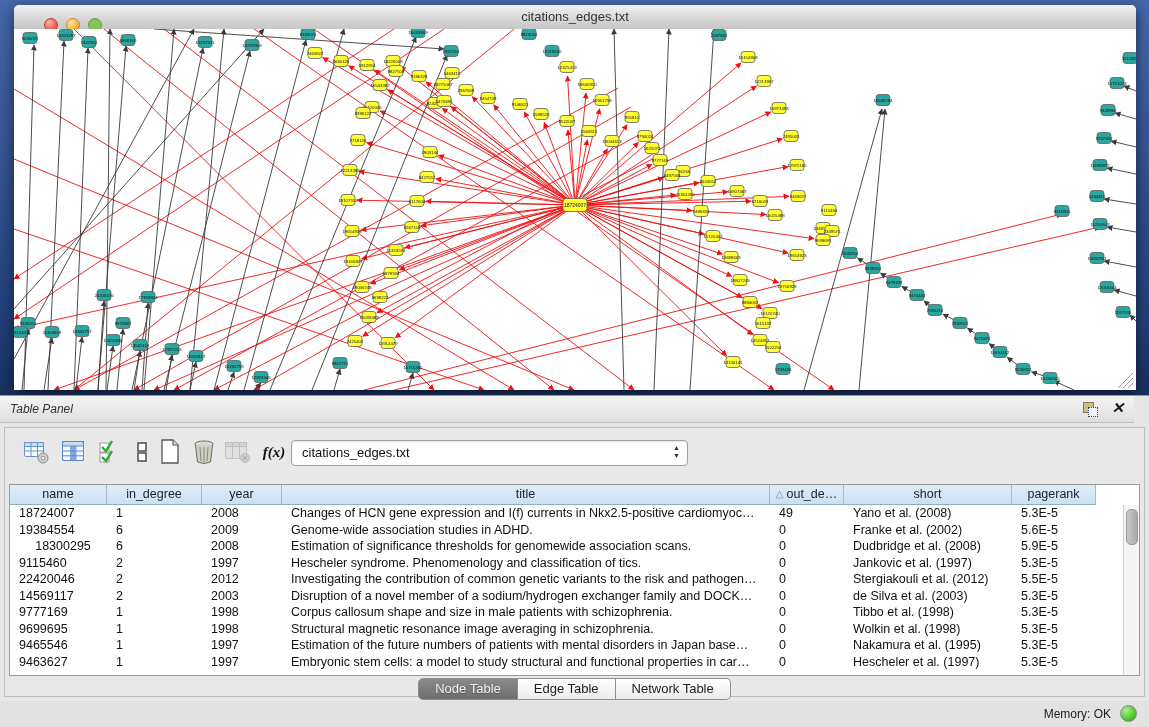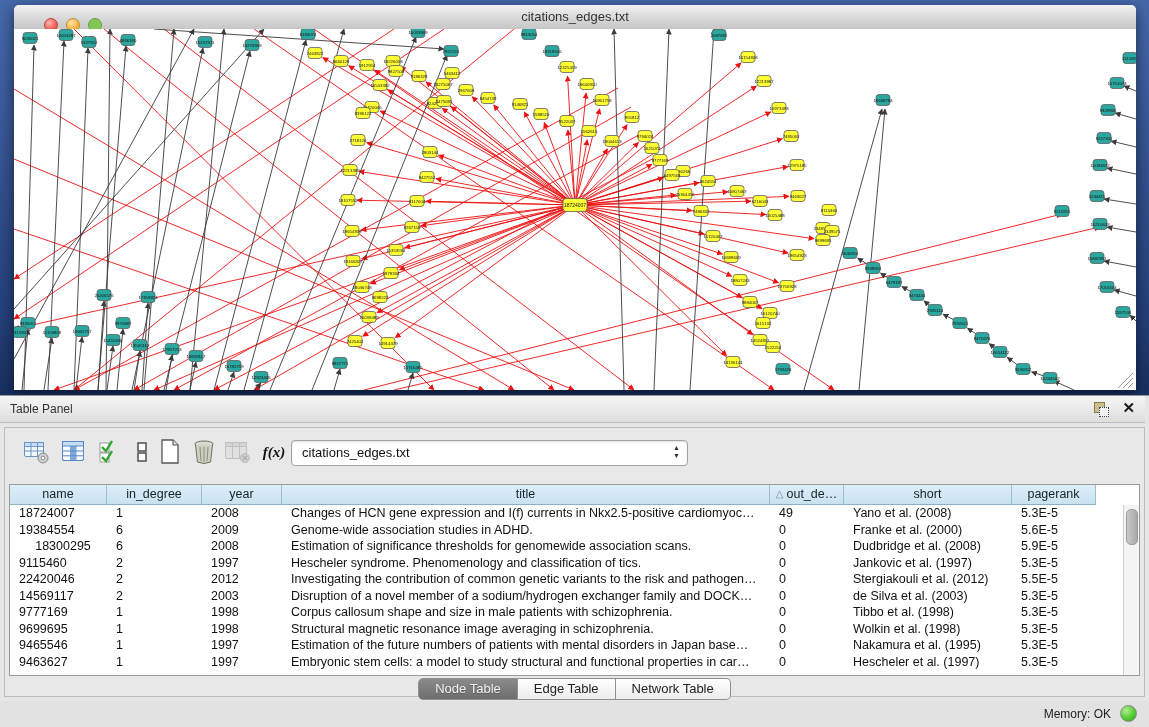--- a/index.html
+++ b/index.html
@@ -15,22 +15,22 @@
     border-bottom:1px solid #8f8f8f;border-radius:5px 5px 0 0;}
   .tl{position:absolute;top:13px;width:12px;height:12px;border-radius:50%;}
   #tl-close{left:30px;background:radial-gradient(circle at 35% 30%,#ffb2ac,#ee5f55 60%,#c8423a);border:1px solid #b4443c;}
   #tl-min{left:52px;background:radial-gradient(circle at 35% 30%,#ffe2a8,#f5b43a 60%,#cf9020);border:1px solid #c0902b;}
   #tl-zoom{left:74px;background:radial-gradient(circle at 35% 30%,#d2f3b4,#82c656 60%,#5c9e38;);border:1px solid #67a03f;background-color:#82c656;}
   #wintitle{position:absolute;left:0;right:0;top:4px;text-align:center;font-size:13px;color:#333;}
   #canvas{position:absolute;left:0;top:24px;width:1122px;height:361px;background:#fff;}
 
   
   #tablepanel{position:absolute;left:0;top:395px;width:1149px;height:332px;background:#e6e6e6;border-top:1px solid #97979b;}
-  #tp-header{position:absolute;left:0;top:0;right:4px;height:26px;
-    background:linear-gradient(180deg,#f5f5f5,#dedede);border-bottom:1px solid #bdbdbd;}
+  #tp-header{position:absolute;left:0;top:0;right:15px;height:26px;
+    background:linear-gradient(180deg,#f5f5f5,#dedede);border-bottom:1px solid #bdbdbd;font-style:italic;}
   #tp-title{position:absolute;left:10px;top:6px;font-size:12px;color:#333;}
   #tp-float{position:absolute;right:36px;top:5px;width:16px;height:16px;}
   #tp-float .sq1{position:absolute;left:1px;top:1px;width:9px;height:9px;border:1.5px solid #8d7b4a;background:#cdbe8d;}
   #tp-float .sq2{position:absolute;left:6px;top:6px;width:8px;height:8px;border:1.5px dotted #35425f;background:#f2f2f2;}
   #tp-close{position:absolute;right:10px;top:4px;font-size:15px;font-weight:bold;color:#1a1a1a;line-height:16px;}
   #tp-body{position:absolute;left:4px;right:4px;top:31px;height:268px;border:1px solid #bcbcbc;background:#e8e8e8;}
 
   
   #tp-toolbar{position:absolute;left:8px;top:8px;height:36px;right:8px;}
   .tbtn{position:absolute;top:0;width:30px;height:32px;display:flex;align-items:center;justify-content:center;}
@@ -833,21 +833,21 @@
               <div class="tcell" style="left: 760px; width: 74px;">49</div>
               <div class="tcell" style="left: 834px; width: 168px;">Yano et al. (2008)</div>
               <div class="tcell" style="left: 1002px; width: 84px;">5.3E-5</div>
             </div>
             <div class="trow" style="top: 16.5px;">
               <div class="tcell" style="left: 0px; width: 97px;">19384554</div>
               <div class="tcell" style="left: 97px; width: 95px;">6</div>
               <div class="tcell" style="left: 192px; width: 80px;">2009</div>
               <div class="tcell" style="left: 272px; width: 488px;">Genome-wide association studies in ADHD.</div>
               <div class="tcell" style="left: 760px; width: 74px;">0</div>
-              <div class="tcell" style="left: 834px; width: 168px;">Franke et al. (2000)</div>
+              <div class="tcell" style="left: 834px; width: 168px;">Franke et al. (2002)</div>
               <div class="tcell" style="left: 1002px; width: 84px;">5.6E-5</div>
             </div>
             <div class="trow" style="top: 33px;">
               <div class="tcell" style="left: 0px; width: 97px; text-align: center;">18300295</div>
               <div class="tcell" style="left: 97px; width: 95px;">6</div>
               <div class="tcell" style="left: 192px; width: 80px;">2008</div>
               <div class="tcell" style="left: 272px; width: 488px;">Estimation of significance thresholds for genomewide association scans.</div>
               <div class="tcell" style="left: 760px; width: 74px;">0</div>
               <div class="tcell" style="left: 834px; width: 168px;">Dudbridge et al. (2008)</div>
               <div class="tcell" style="left: 1002px; width: 84px;">5.9E-5</div>

